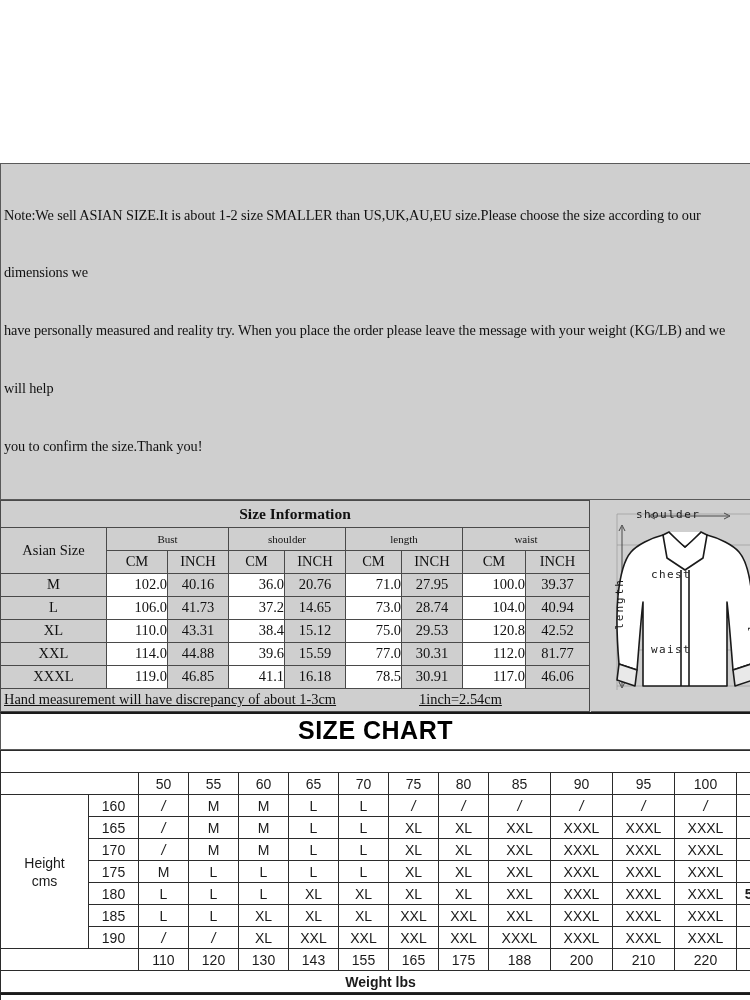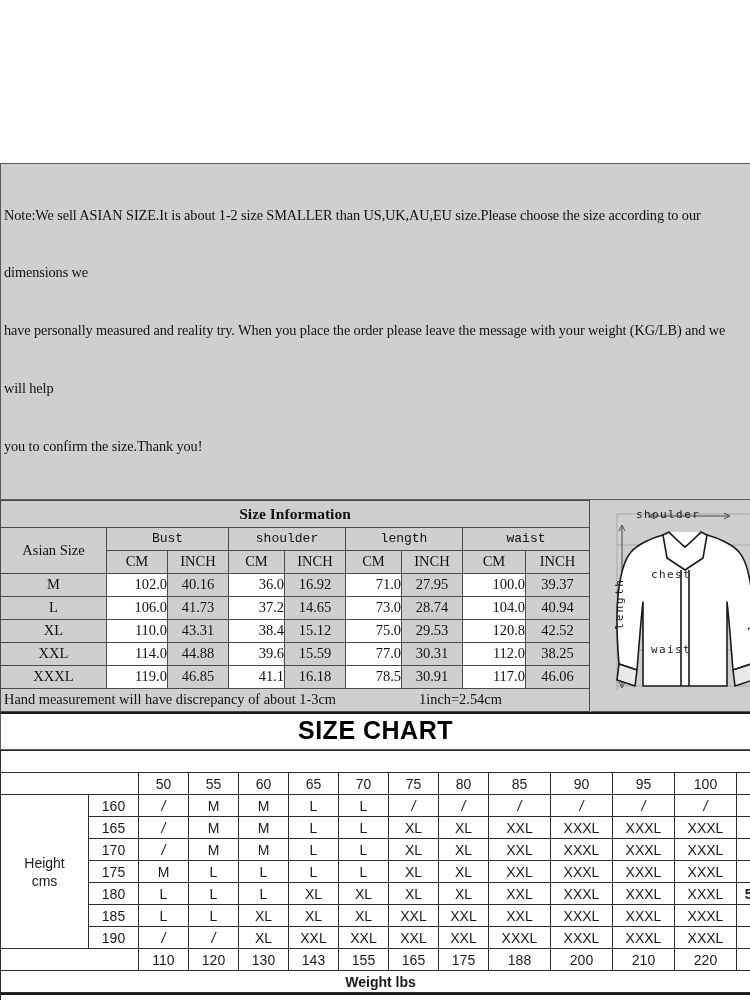--- a/index.html
+++ b/index.html
@@ -74,30 +74,31 @@
     padding: 1px 0 2px;
     height: 19px;
     color: #111;
   }
   table.info .title-cell {
     font-weight: bold;
     font-size: 15.5px;
     padding: 3px 0 4px;
     background: #cfcfcf;
   }
-  table.info .grp { font-size: 13px; background: #cfcfcf; font-family: Liberation Mono, monospace; }
+  table.info .grp { font-size: 11px; background: #cfcfcf; }
   table.info .unit { background: #cfcfcf; }
   table.info .sizename { background: #cfcfcf; }
   table.info td.val-w { background: #ffffff; text-align: right; }
   table.info td.val-g { background: #cfcfcf; }
   table.info .foot {
     text-align: left;
     padding-left: 3px;
     background: #cfcfcf;
     font-size: 14.4px;
+    text-decoration: underline;
   }
   .foot-inner { display: flex; }
   .foot-a { flex: 0 0 415px; }
   .foot-b { flex: 1 1 auto; }
 
   
   .diagram-wrap {
     position: relative;
     width: 100%;
     height: 100%;
@@ -266,21 +267,21 @@
               <td class="unit">INCH</td>
               <td class="unit">CM</td>
               <td class="unit">INCH</td>
             </tr>
 
             <tr>
               <td class="sizename">M</td>
               <td class="val-w">102.0</td>
               <td class="val-g">40.16</td>
               <td class="val-w">36.0</td>
-              <td class="val-g">16.92</td>
+              <td class="val-g">20.76</td>
               <td class="val-w">71.0</td>
               <td class="val-g">27.95</td>
               <td class="val-w">100.0</td>
               <td class="val-g">39.37</td>
             </tr>
             <tr>
               <td class="sizename">L</td>
               <td class="val-w">106.0</td>
               <td class="val-g">41.73</td>
               <td class="val-w">37.2</td>
@@ -303,21 +304,21 @@
             </tr>
             <tr>
               <td class="sizename">XXL</td>
               <td class="val-w">114.0</td>
               <td class="val-g">44.88</td>
               <td class="val-w">39.6</td>
               <td class="val-g">15.59</td>
               <td class="val-w">77.0</td>
               <td class="val-g">30.31</td>
               <td class="val-w">112.0</td>
-              <td class="val-g">38.25</td>
+              <td class="val-g">81.77</td>
             </tr>
             <tr>
               <td class="sizename">XXXL</td>
               <td class="val-w">119.0</td>
               <td class="val-g">46.85</td>
               <td class="val-w">41.1</td>
               <td class="val-g">16.18</td>
               <td class="val-w">78.5</td>
               <td class="val-g">30.91</td>
               <td class="val-w">117.0</td>

